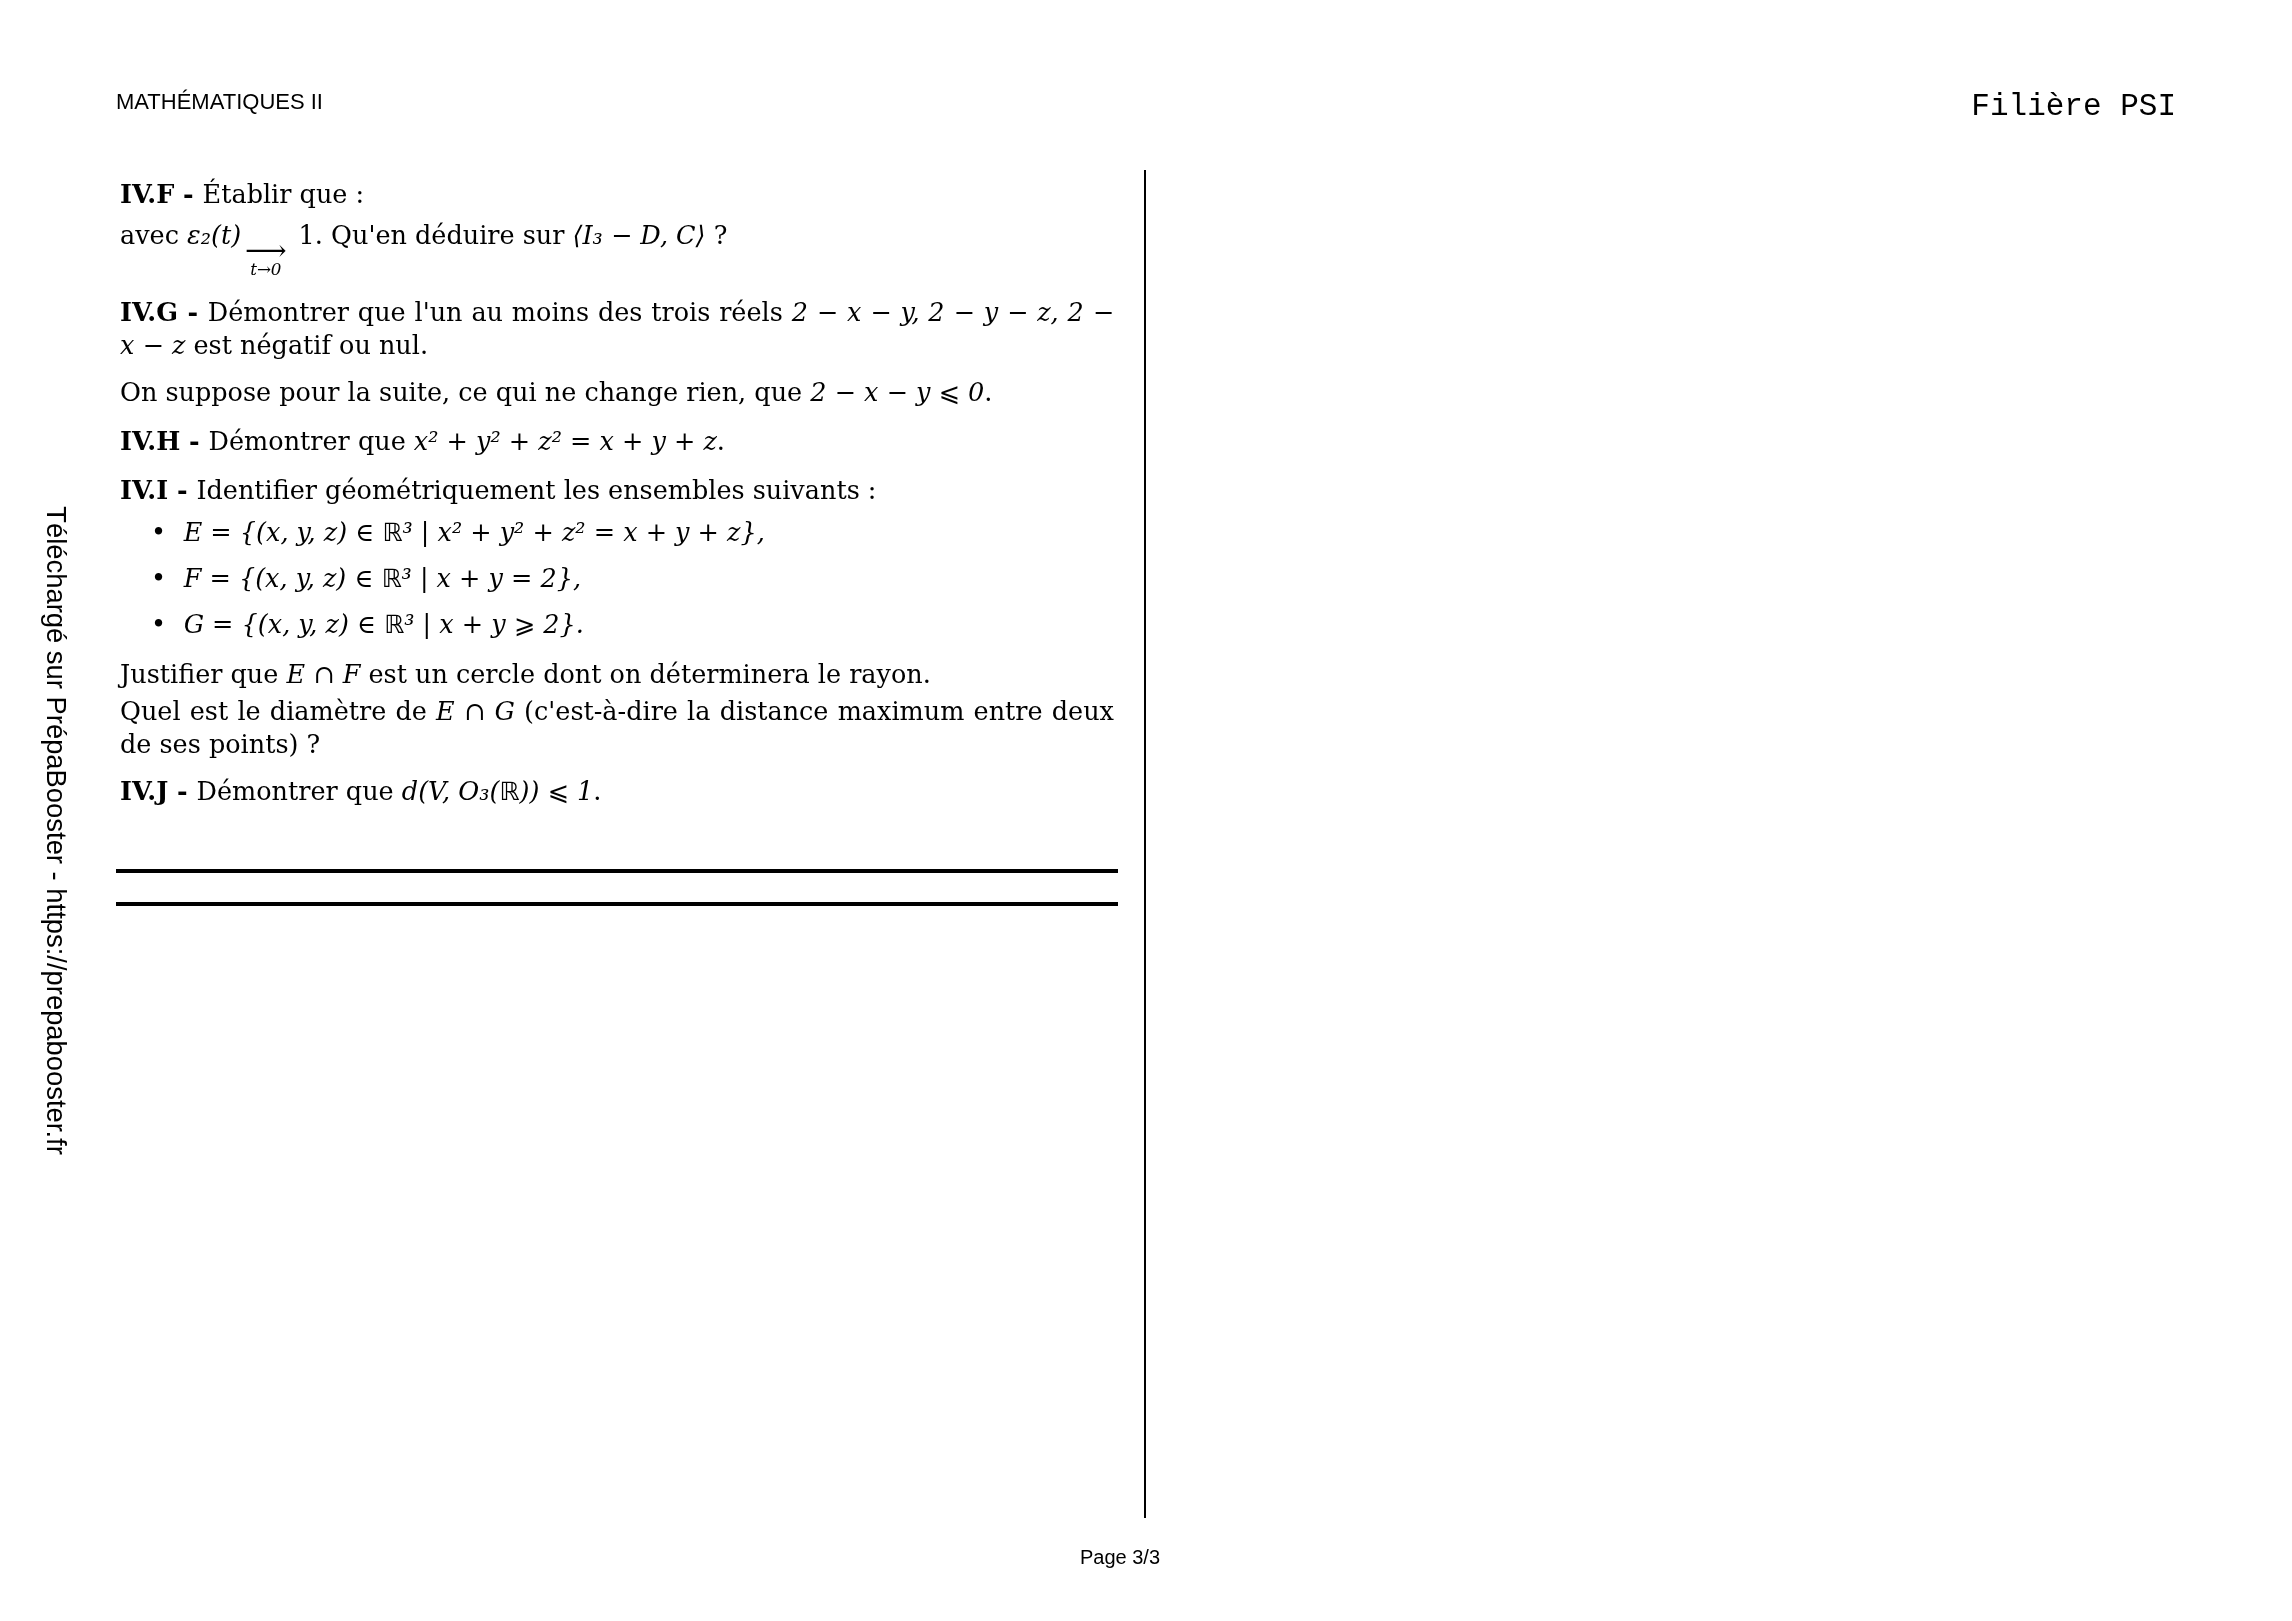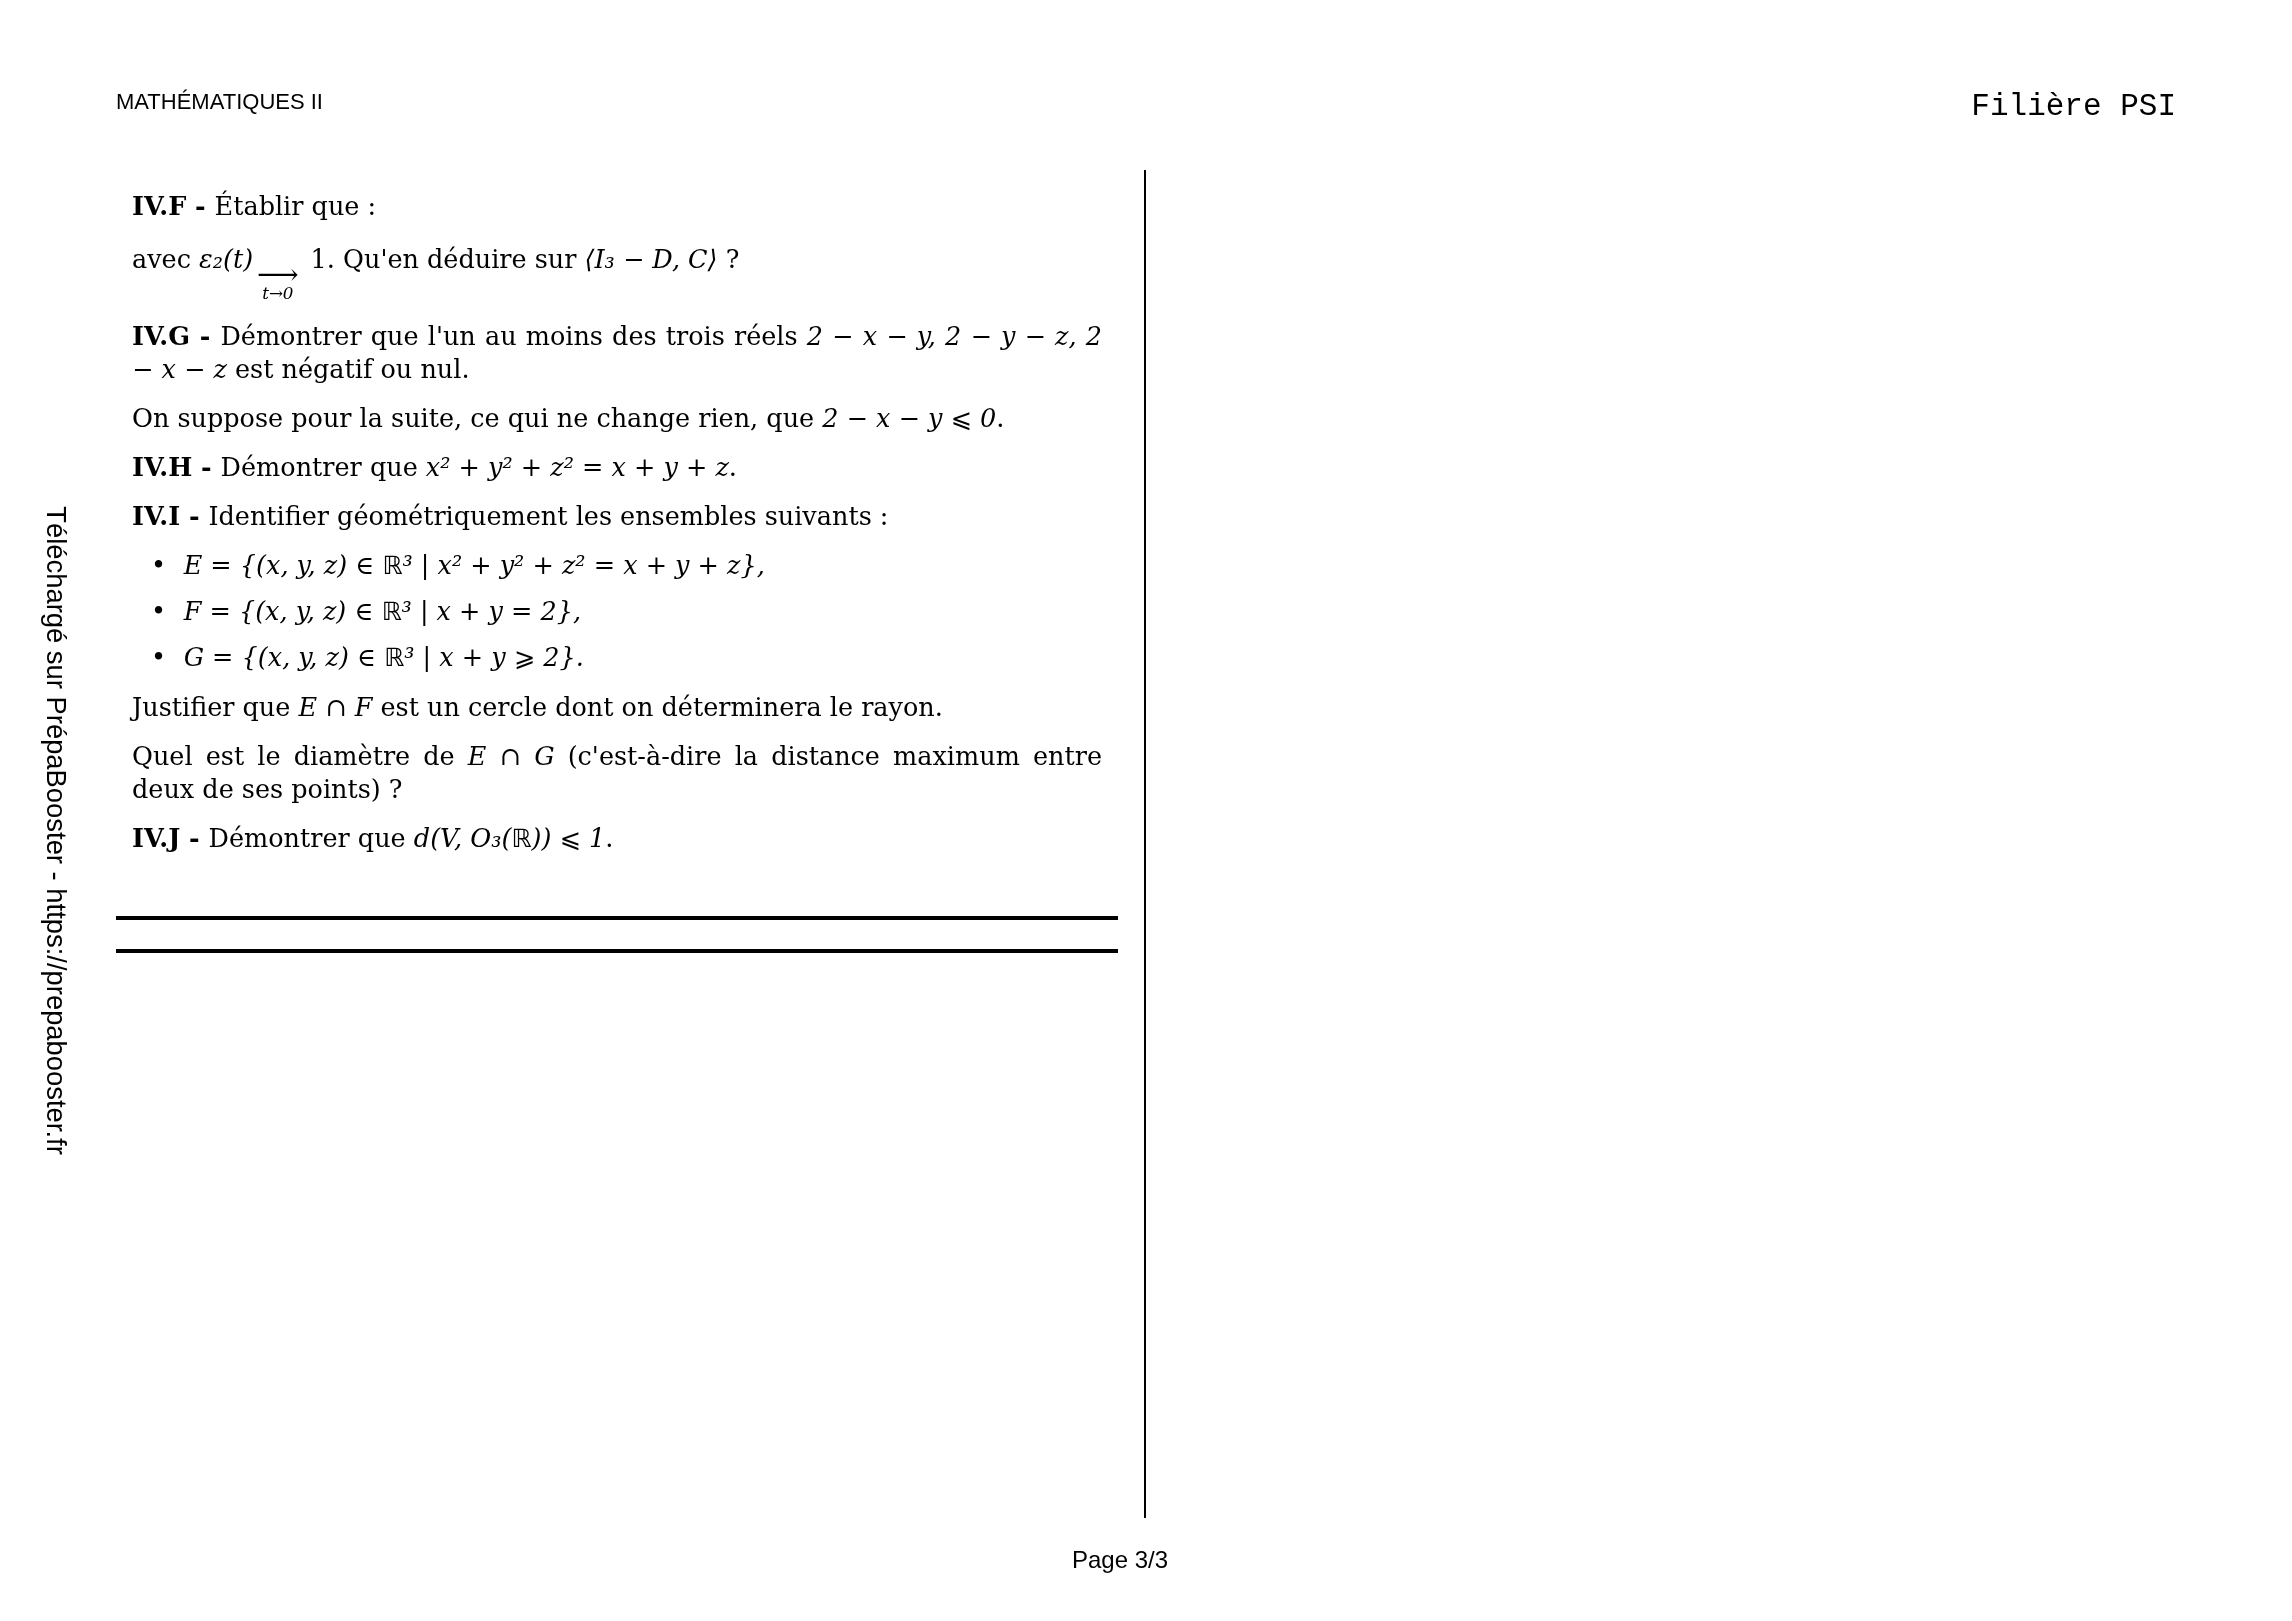--- a/index.html
+++ b/index.html
@@ -26,21 +26,21 @@
     font-size:27.4px;text-align:center;white-space:nowrap;line-height:31px;
   }
   .divider-v{
     position:absolute;left:1144px;top:170px;width:2px;height:1348px;
     background:#000000;
   }
   .content{
     position:absolute;left:116px;top:174px;width:1002px;
     font-size:25.5px;line-height:33px;text-align:justify;
   }
-  .para{margin:16px;}
+  .para{margin:4px;}
   .run-label{font-weight:700;}
   .run-math{font-style:italic;font-family:"DejaVu Serif","DejaVu Sans",serif;}
   .run-text{font-style:normal;}
   .formula{
     margin-top:23.5px;text-align:center;line-height:51px;
     font-style:italic;font-size:26.5px;
   }
   .m-avec{margin-top:3.9px;line-height:41px;text-align:left;}
   .limstack{
     display:inline-flex;flex-direction:column;align-items:center;
@@ -61,21 +61,21 @@
   .rule{height:3.9px;background:#000000;}
   .rule-top{margin-top:61px;}
   .rule-bottom{margin-top:29px;}
   .fin-line{
     text-align:center;font-weight:700;font-size:27.4px;
     margin-top:11.8px;line-height:35px;
   }
   .fin-line span{padding:0 6.9px;}
   .footer{
     position:absolute;left:0;top:1546px;width:2240px;text-align:center;
-    font-family:"Liberation Sans","DejaVu Sans",sans-serif;font-size:24px;
+    font-family:"Liberation Sans","DejaVu Sans",sans-serif;font-size:20px;
   }
 </style>
 </head>
 <body>
 
 <div>
 
   <div class="header-left">MATHÉMATIQUES II</div>
   <div class="header-right">Filière PSI</div>
 

